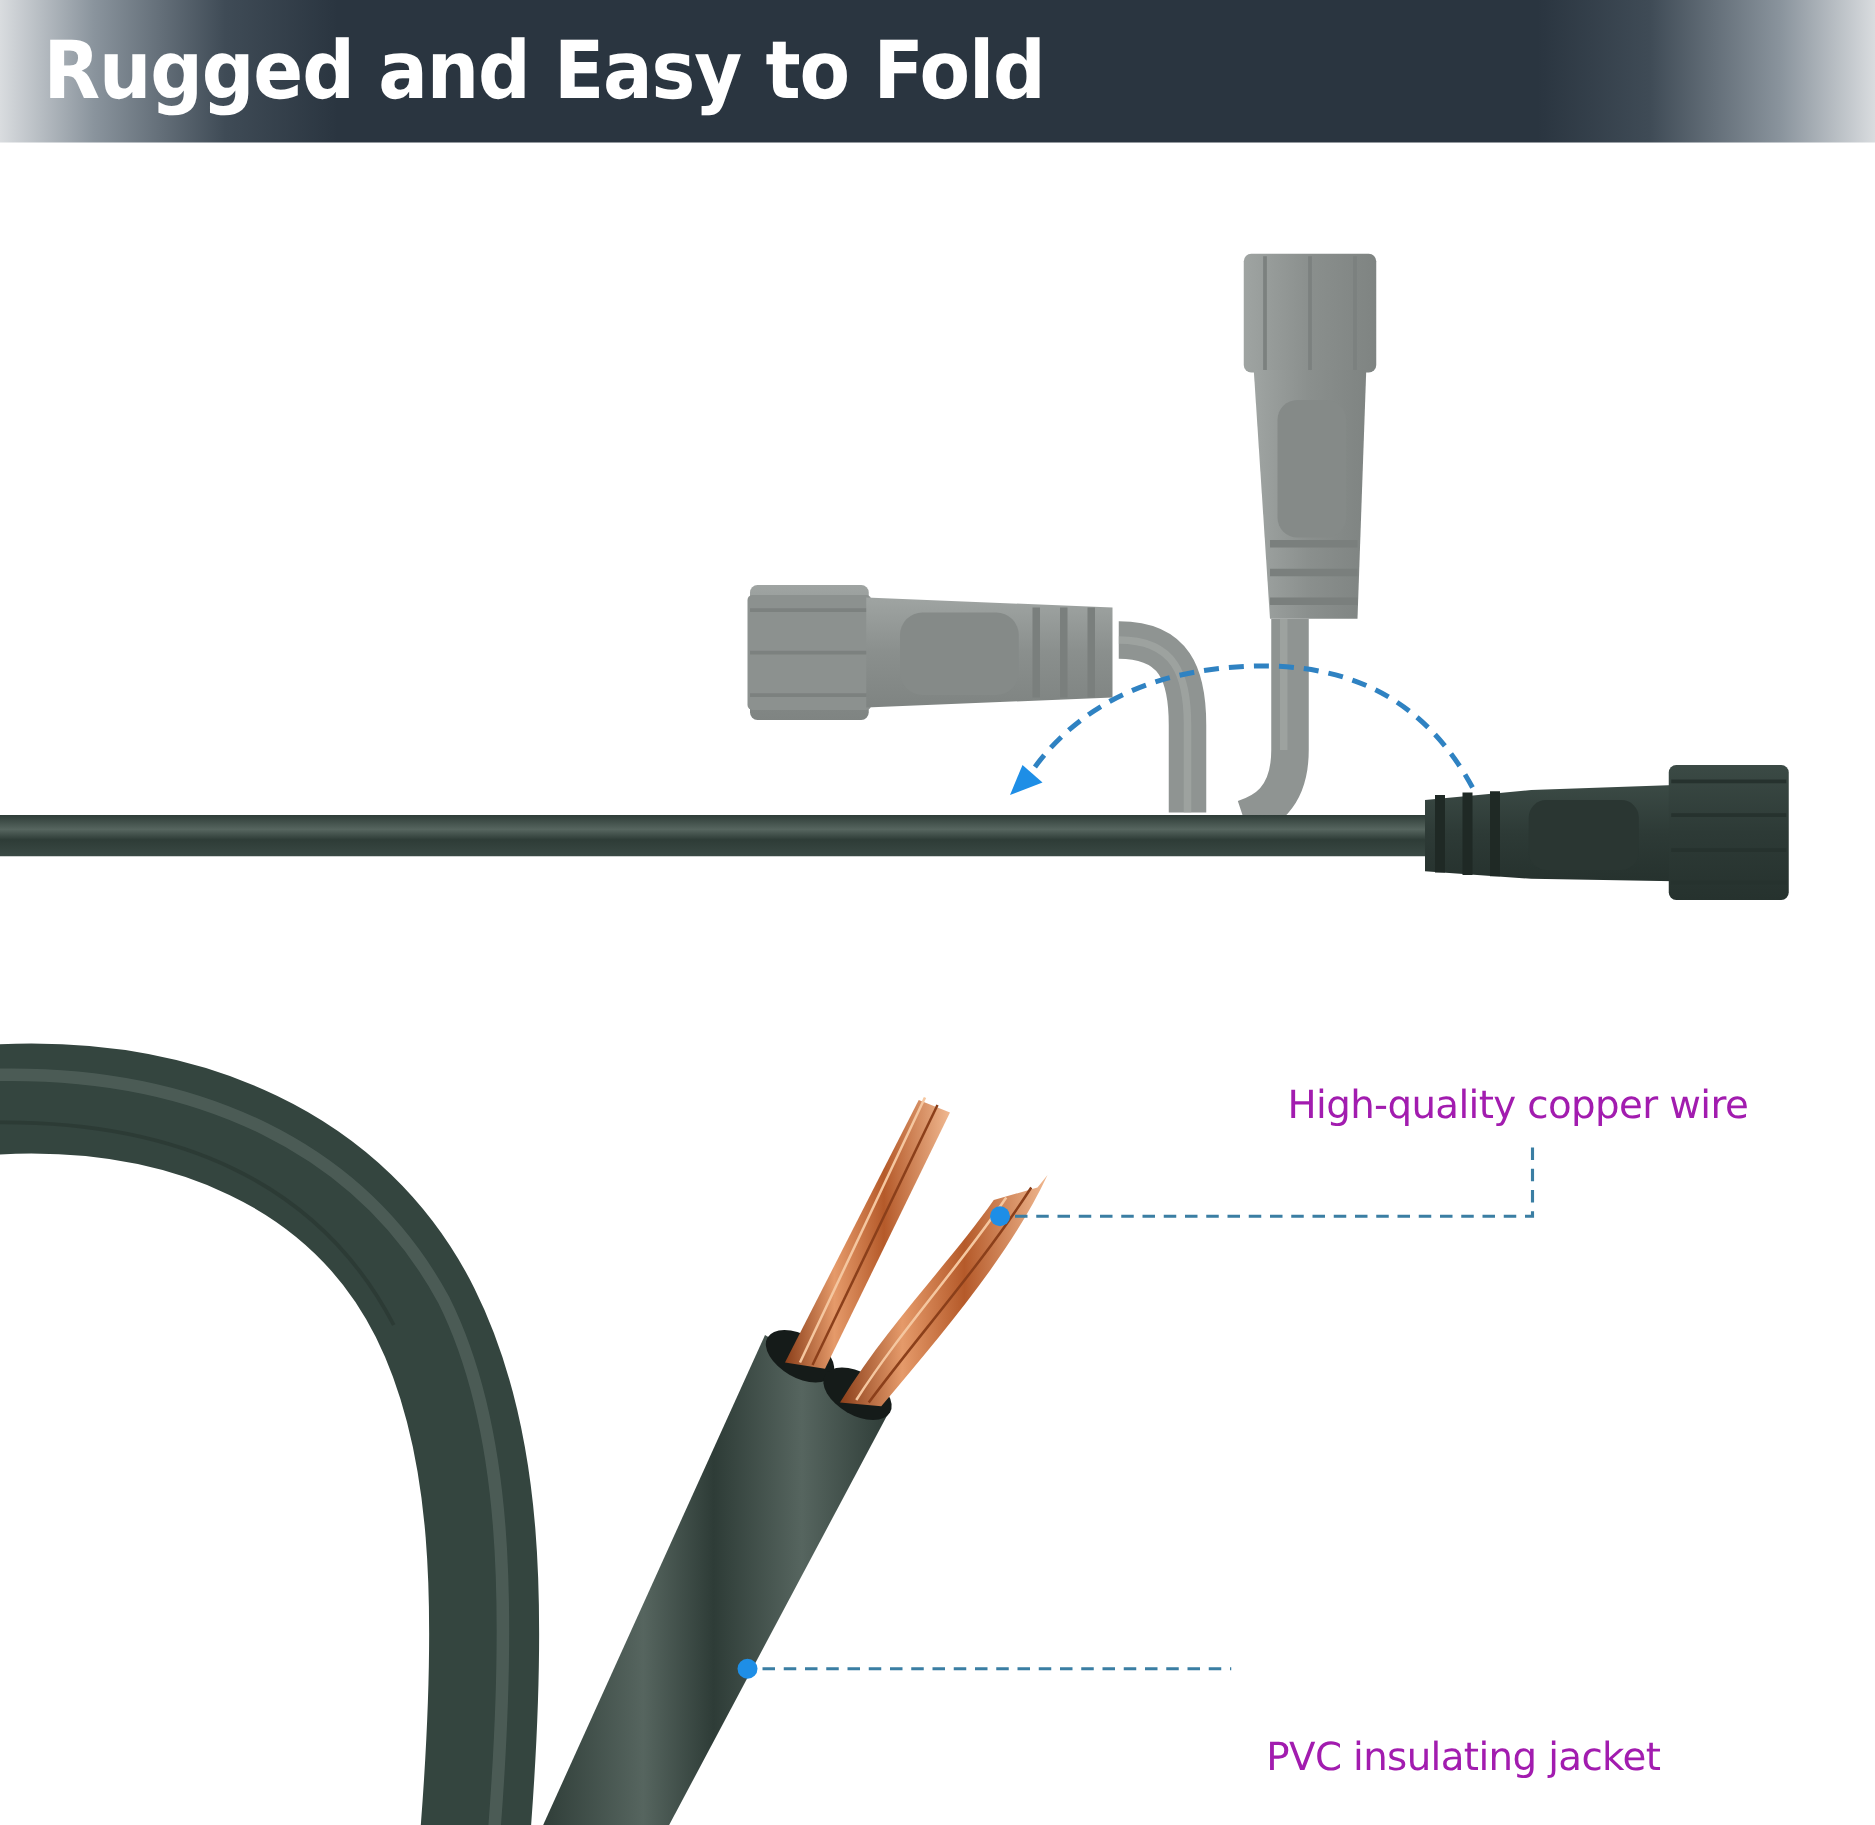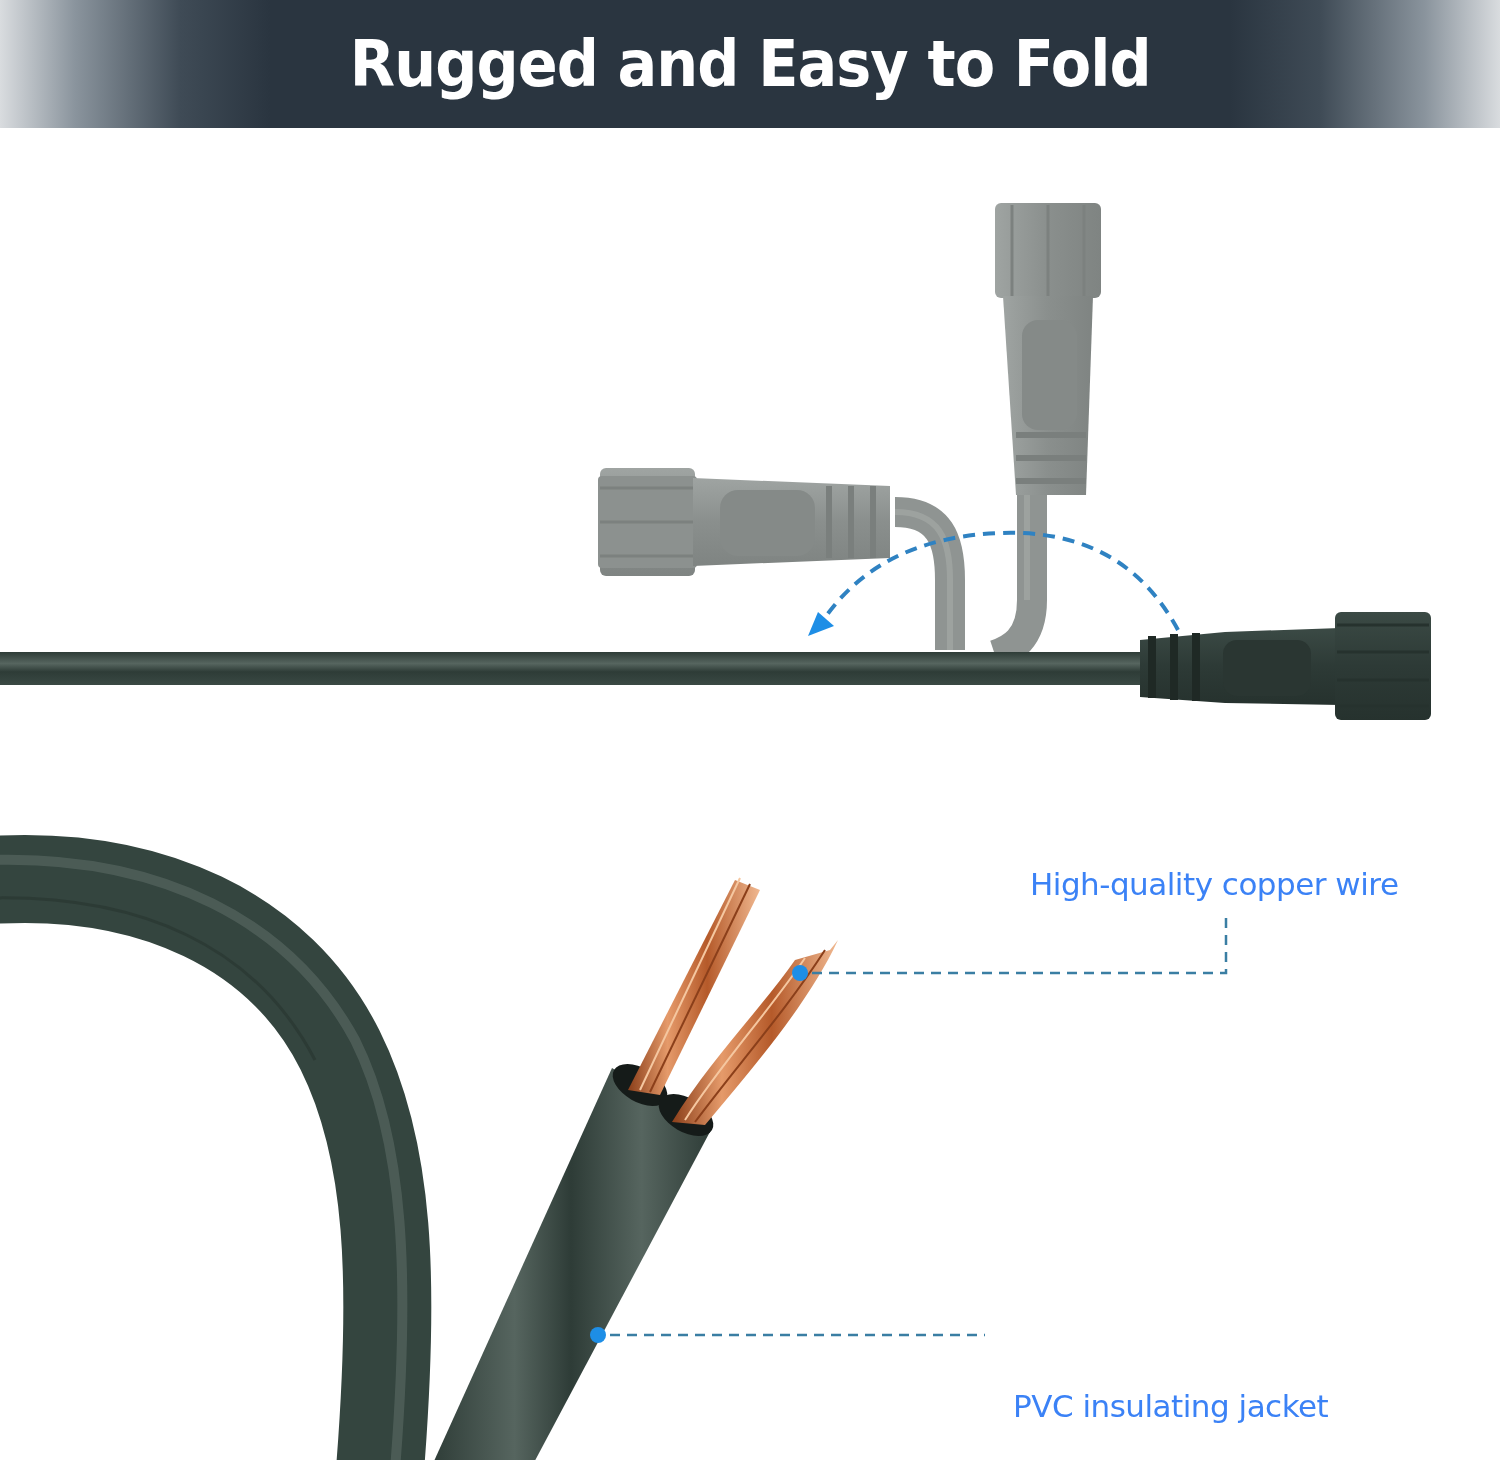--- a/index.html
+++ b/index.html
@@ -1,29 +1,29 @@
 <!DOCTYPE html>
 <html><head>
 <meta charset="utf-8">
 <style>
   html, body { margin: 0; padding: 0; background: #ffffff; }
   body { width: 1500px; height: 1460px; position: relative; overflow: hidden; font-family: "DejaVu Sans", sans-serif; }
   .banner {
-    position: absolute; left: 0; top: 0; width: 1500px; height: 128px;
+    position: absolute; left: 0; top: 0; width: 1500px; height: 114px;
     background: linear-gradient(90deg, #d9dcdf 0%, #8a949d 5%, #3f4b56 12%, #2a3540 18%, #2a3540 82%, #3f4b56 88%, #8a949d 95%, #d9dcdf 100%);
-    display: flex; align-items: center; justify-content: center;
+    display: flex; align-items: center; justify-content: flex-start;
   }
   .banner-title {
     color: #ffffff; font-family: "DejaVu Sans", sans-serif; font-weight: bold;
     font-size: 64px; letter-spacing: -1px; line-height: 1;
     transform: scaleX(0.92);
   }
   svg.art { position: absolute; left: 0; top: 0; }
   .label {
-    position: absolute; color: #3b82f6;
+    position: absolute; color: #a21caf;
     font-family: "DejaVu Sans", sans-serif; font-size: 31px; letter-spacing: -0.5px;
     white-space: nowrap;
   }
 </style>
 </head>
 <body>
 
 <div class="banner">
   <div class="banner-title">Rugged and Easy to Fold</div>
 </div>

